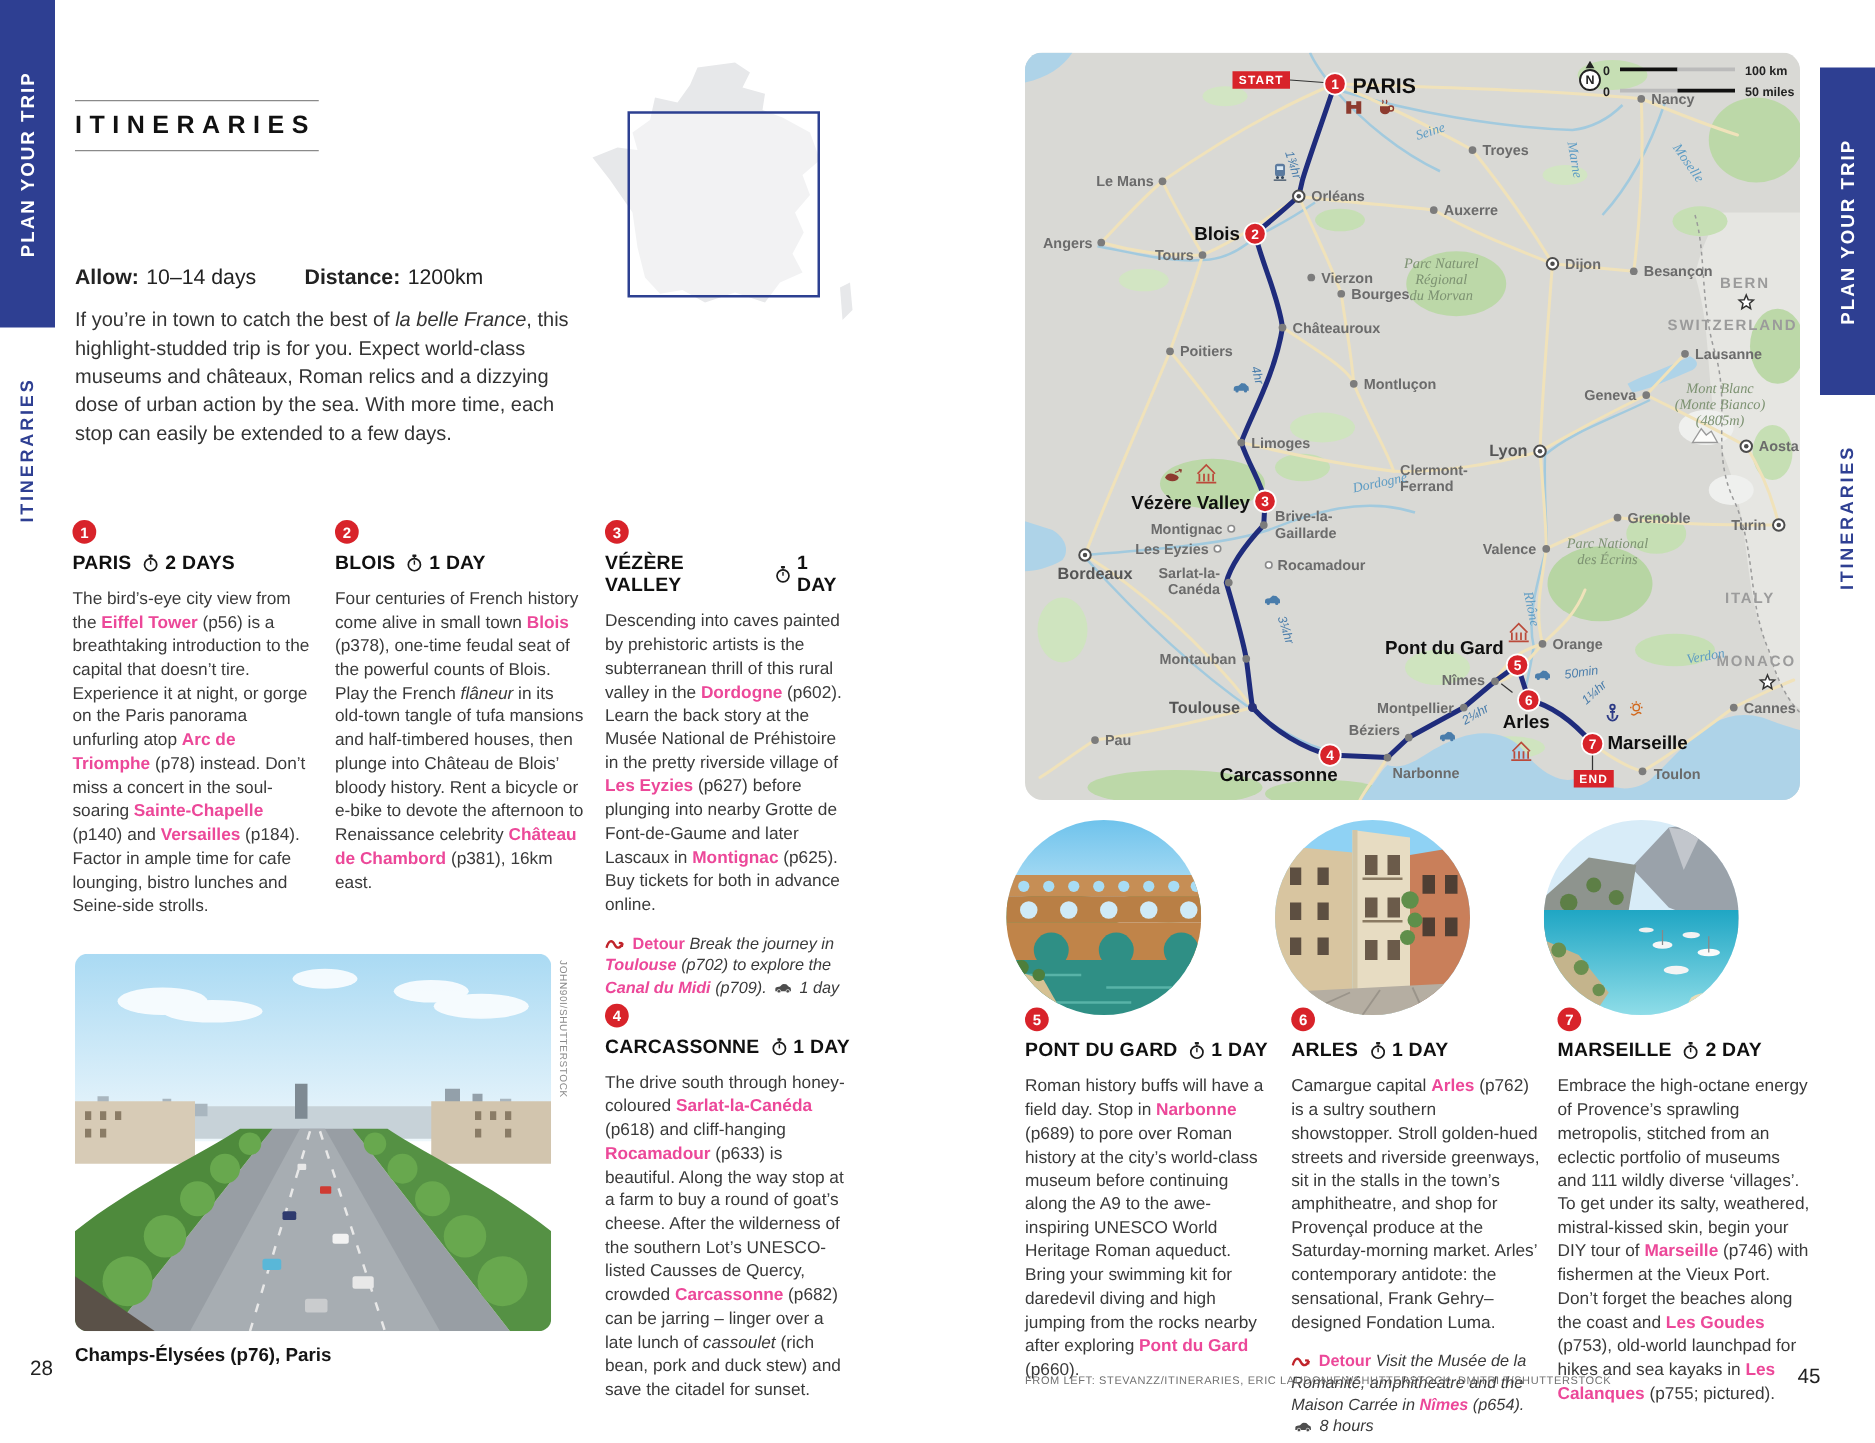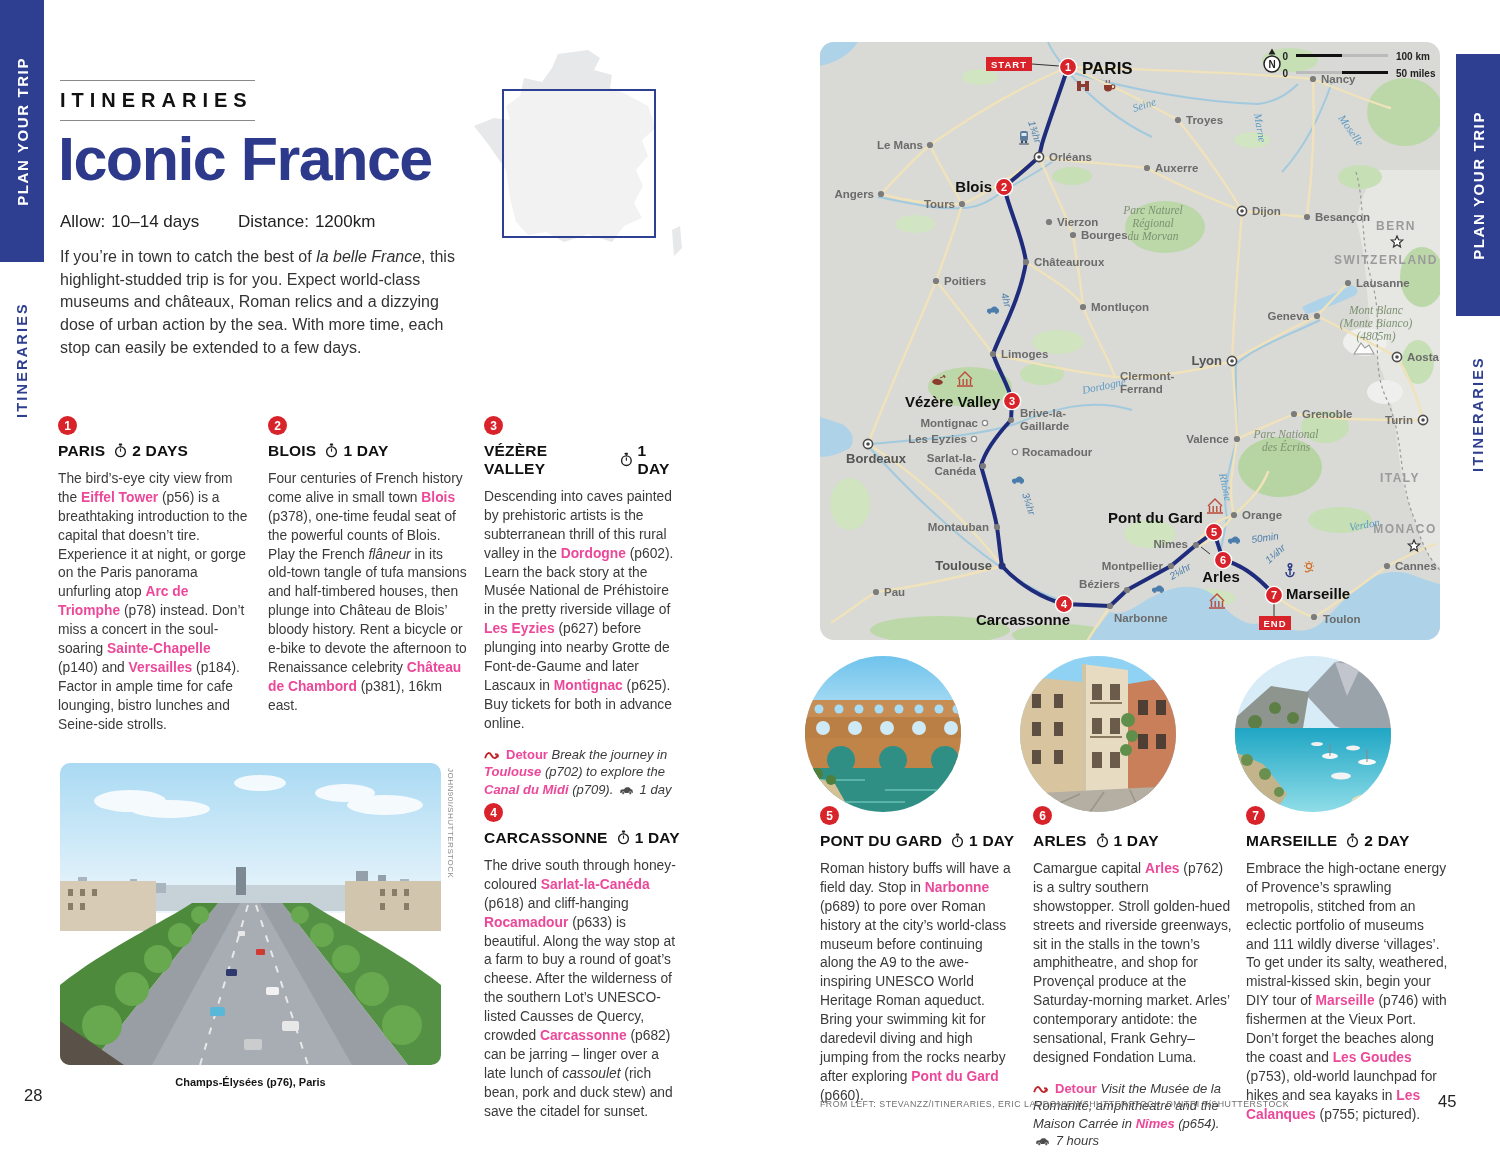--- a/index.html
+++ b/index.html
@@ -10,39 +10,39 @@
   .vtab{position:absolute;width:44px;display:flex;align-items:center;justify-content:center}
   .vtab span{writing-mode:vertical-rl;transform:rotate(180deg);font-weight:bold;white-space:nowrap}
   .tab-blue{background:#2e3f92;color:#fff}
   .tab-blue span{font-size:15px;letter-spacing:1.6px}
   .tab-txt span{color:#2e3f92;font-size:14.5px;letter-spacing:2.2px}
   
   .kicker{position:absolute;left:60px;top:80px;border-top:1px solid #8a8a8a;border-bottom:1px solid #8a8a8a;
           padding:8px 2px 8px 0;font-size:20px;font-weight:bold;letter-spacing:6px;color:#111}
   .title{position:absolute;left:58px;top:124px;font-size:61px;font-weight:bold;color:#2d3a8c;letter-spacing:-1.5px}
   .meta{position:absolute;left:60px;top:212px;font-size:17px;color:#222}
-  .meta .lab{font-weight:normal;margin-right:6px}
+  .meta .lab{font-weight:bold;margin-right:6px}
   .meta .gap{display:inline-block;width:34px}
   .intro{position:absolute;left:60px;top:246px;width:402px;font-size:16px;line-height:1.42;color:#333}
   
   .col{position:absolute}
   .num{display:flex;width:19px;height:19px;border-radius:50%;background:#d8232a;color:#fff;
        font-weight:bold;font-size:12px;align-items:center;justify-content:center;margin-bottom:7px}
   .h{margin:0 0 10px 0;font-size:15.5px;font-weight:bold;letter-spacing:.2px;color:#101010;display:flex;align-items:center;gap:4px}
   .h .sw{margin:0 1px 2px 5px}
   .b{margin:0;font-size:13.8px;line-height:1.37;color:#3a3a3a}
   .b b{color:#ec4899}
   .dt{margin-top:12px;font-size:13px;line-height:1.35}
   .dt .dt-ic{vertical-align:-2px;margin-right:5px}
   .car-ic{vertical-align:-1px;margin:0 2px}
   
   .photo-wrap{position:absolute;left:60px;top:763px;width:381px;height:302px;border-radius:10px;overflow:hidden}
   .vcredit{position:absolute;left:446px;top:768px;height:220px;writing-mode:vertical-rl;
            font-size:8px;color:#8a8a8a;letter-spacing:.5px}
-  .caption{position:absolute;left:60px;top:1076px;width:381px;text-align:center;font-weight:bold;font-size:11px;color:#151515}
+  .caption{position:absolute;left:60px;top:1076px;width:381px;text-align:left;font-weight:bold;font-size:15px;color:#151515}
   .pageno{position:absolute;font-size:16.5px;color:#222}
   .credits{position:absolute;left:820px;top:1099px;width:560px;font-size:8.8px;letter-spacing:.5px;color:#707070}
   
   .map-wrap{position:absolute;left:820px;top:42px;width:620px;height:598px;border-radius:14px;overflow:hidden}
   svg text{font-family:"Liberation Sans",sans-serif}
   .clbl{font-size:11.5px;font-weight:bold;fill:#6b6b6b}
   .bigc{font-size:13px;fill:#555}
   .slbl{font-weight:bold;fill:#0f0f0f}
   .stopn{font-size:11px;font-weight:bold;fill:#fff;text-anchor:middle}
   .country{font-size:12px;font-weight:bold;fill:#9b9b9b;letter-spacing:1.5px;text-anchor:middle}
@@ -66,21 +66,20 @@
     <span>ITINERARIES</span>
   </div>
   <div class="vtab tab-blue" style="left:1456px;top:54px;height:262px">
     <span>PLAN YOUR TRIP</span>
   </div>
   <div class="vtab tab-txt" style="left:1456px;top:328px;height:172px">
     <span>ITINERARIES</span>
   </div>
 
   <div class="kicker">ITINERARIES</div>
-  <div class="title">Iconic France</div>
   <div class="meta">
     <span class="lab">Allow:</span><span>10–14 days</span><span class="gap"></span>
     <span class="lab">Distance:</span><span>1200km</span>
   </div>
   <div class="intro">If you’re in town to catch the best of <i>la belle France</i>, this highlight-studded trip is for you. Expect world-class museums and châteaux, Roman relics and a dizzying dose of urban action by the sea. With more time, each stop can easily be extended to a few days.</div>
 
   <svg class="abs" style="left:466px;top:48px" width="240" height="225" viewBox="0 0 240 225">
     <path fill="#e7e8ea" d="M92,6 L122,2 L134,10 L128,22 L146,27 L144,40 L160,46 L182,58 L190,80 L176,92 L182,108 L170,122 L177,138 L168,155 L176,170 L158,178 L146,194 L122,186 L98,194 L80,184 L62,187 L50,174 L44,150 L40,122 L22,96 L8,78 L28,70 L44,72 L40,58 L54,48 L58,30 L76,34 L86,20 Z"></path>
     <path fill="#e7e8ea" d="M206,182 L214,178 L216,200 L208,208 Z"></path>
     <rect x="37" y="42" width="152" height="147" fill="rgba(255,255,255,0.45)" stroke="#2d4091" stroke-width="2"></rect>
@@ -185,21 +184,21 @@
       </h3>
     <p class="b">Camargue capital <b>Arles</b> (p762) is a sultry southern showstopper. Stroll golden-hued streets and riverside greenways, sit in the stalls in the town’s amphitheatre, and shop for Provençal produce at the Saturday-morning market. Arles’ contemporary antidote: the sensational, Frank Gehry–designed Fondation Luma.</p>
     <p class="b dt">
       <svg class="dt-ic" width="17" height="11" viewBox="0 0 18 12">
           <path d="M1,9 C3,2 6,2 8,6 C10,10 13,10 15,5" fill="none" stroke="#c0242b" stroke-width="2"></path>
           <path d="M15,5 l-3.2,-0.4 M15,5 l-0.6,3.2" stroke="#c0242b" stroke-width="2" fill="none"></path>
         </svg><span><b>Detour</b> <i>Visit the Musée de la Romanité, amphitheatre and the Maison Carrée in</i> <b><i>Nîmes</i></b> <i>(p654).</i> <svg class="car-ic" width="15" height="9" viewBox="0 0 18 10">
             <path d="M1.5,8 L1.5,5.5 Q1.5,4 3.5,3.8 L6,3.5 L8,1.5 Q8.5,1 9.5,1 L12,1.2 L14.5,3.6 Q16.5,4 16.5,5.8 L16.5,8 Z" fill="#4d4d4d"></path>
             <circle cx="5" cy="8" r="1.7" fill="#4d4d4d" stroke="#fff" stroke-width="0.6"></circle>
             <circle cx="13.5" cy="8" r="1.7" fill="#4d4d4d" stroke="#fff" stroke-width="0.6"></circle>
-          </svg> <i>7 hours</i></span>
+          </svg> <i>8 hours</i></span>
     </p>
   </section>
 
   <section class="col" style="left:1246px;top:806px;width:202px">
     <span class="num">7</span>
     <h3 class="h">
         <span>MARSEILLE</span>
       <svg class="sw" width="13" height="15" viewBox="0 0 16 18">
           <rect x="6" y="0.5" width="4" height="2.4" rx="0.6" fill="#1c1c1c"></rect>
           <line x1="8" y1="2.9" x2="8" y2="4.4" stroke="#1c1c1c" stroke-width="1.4"></line>

